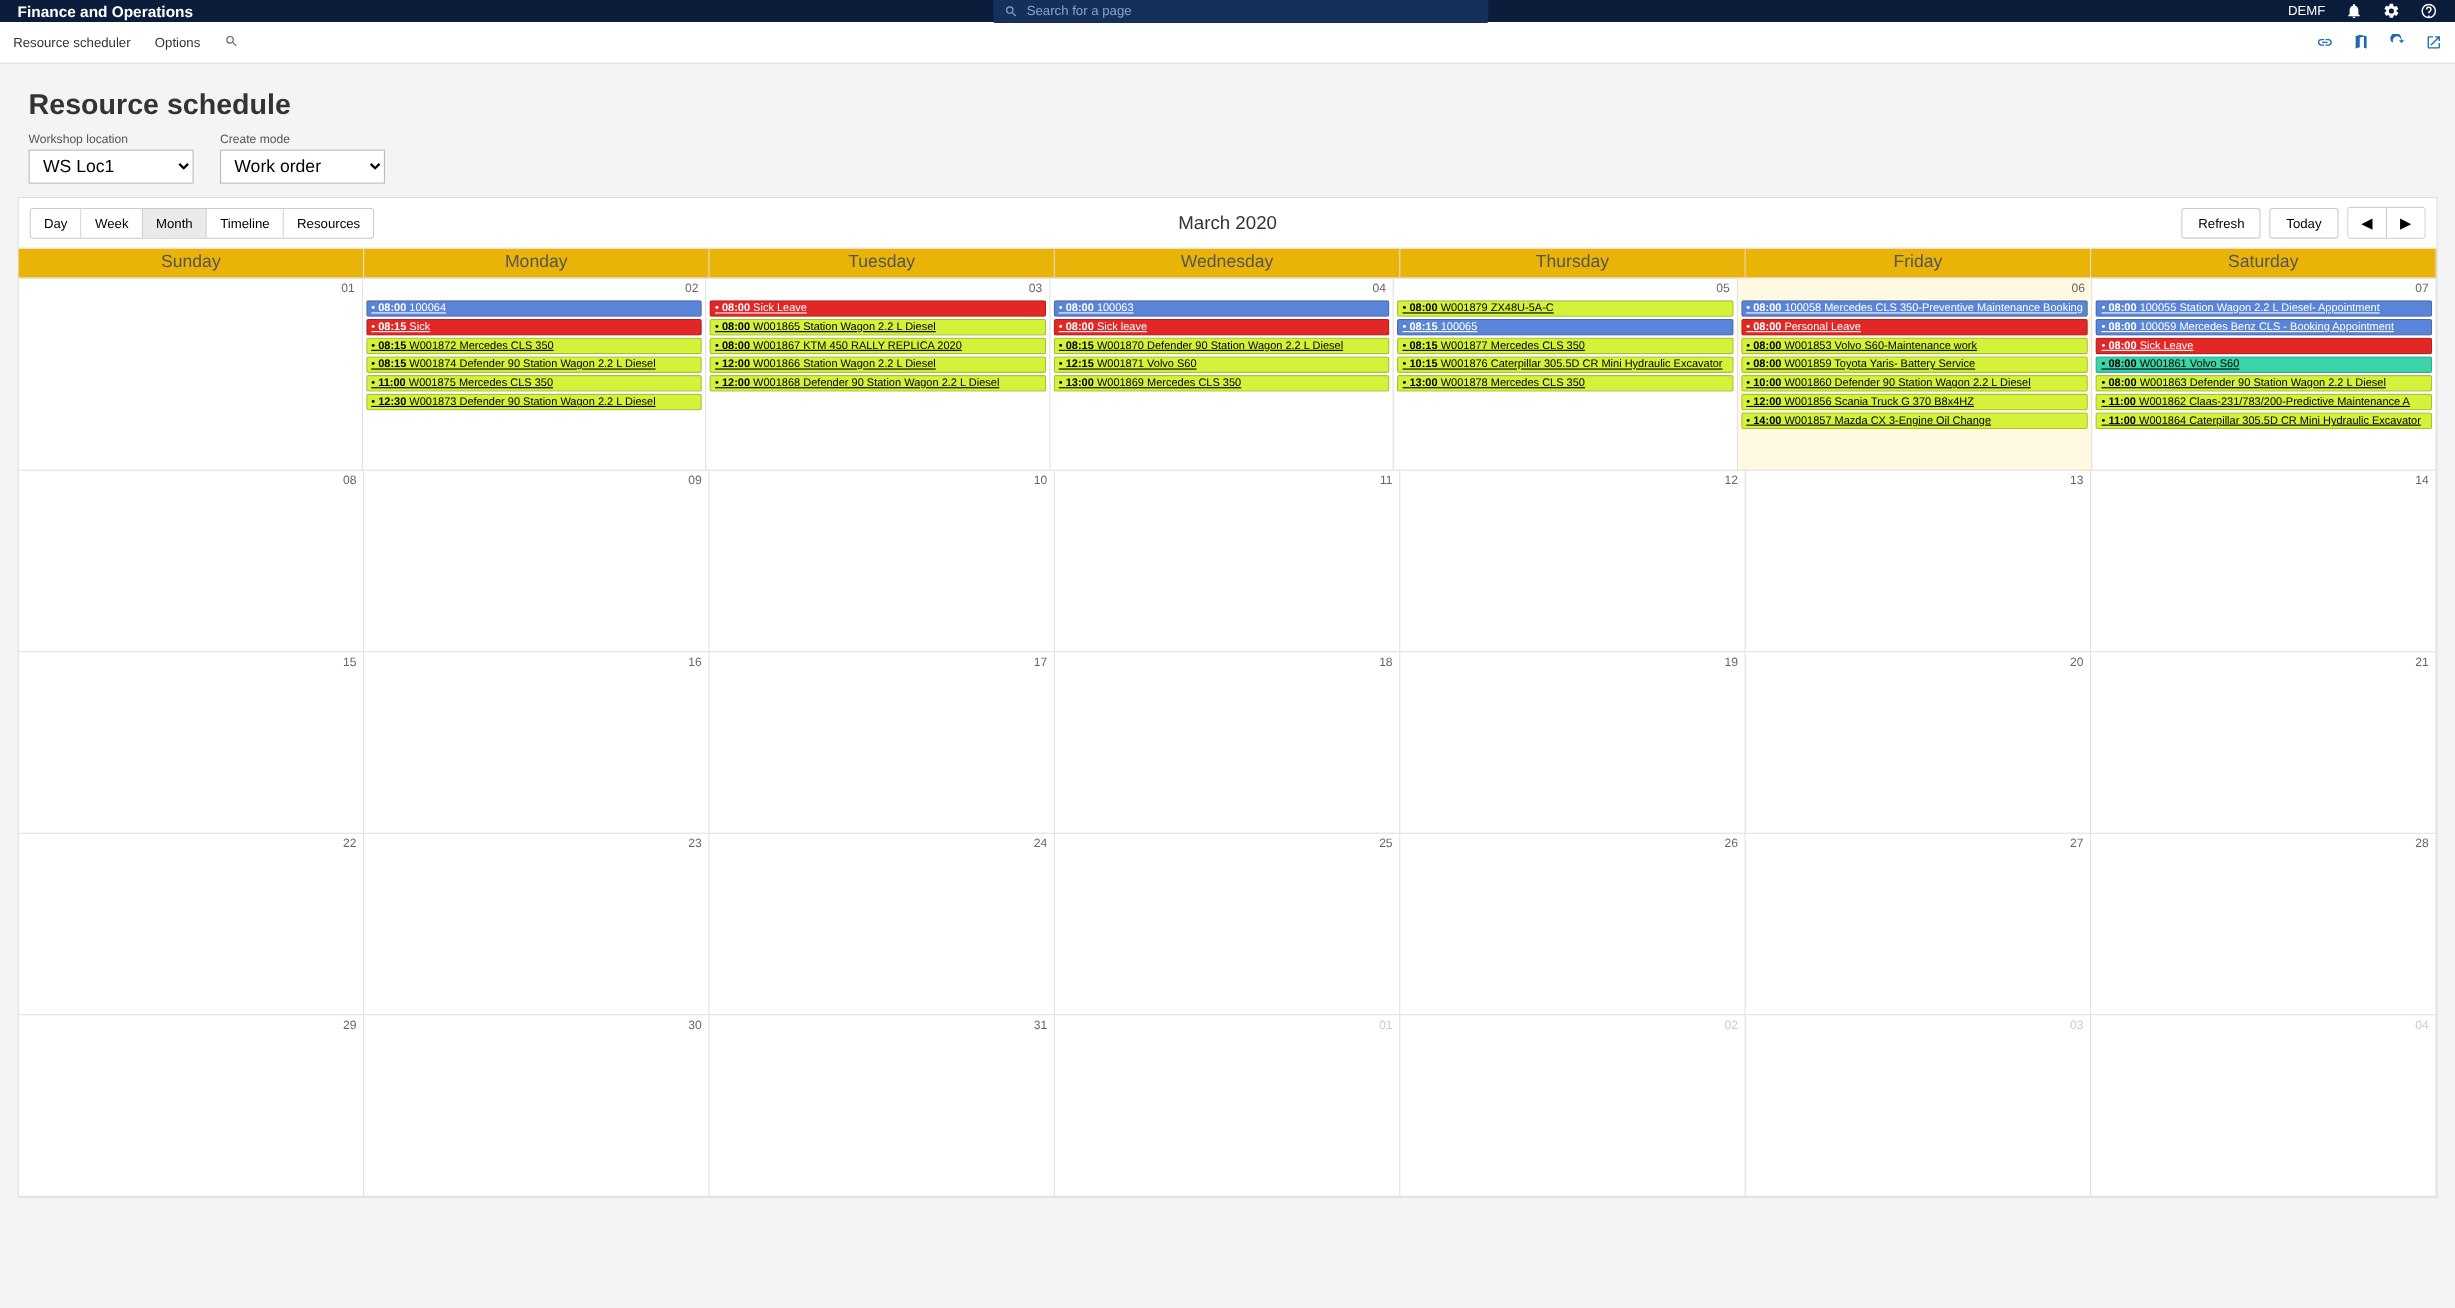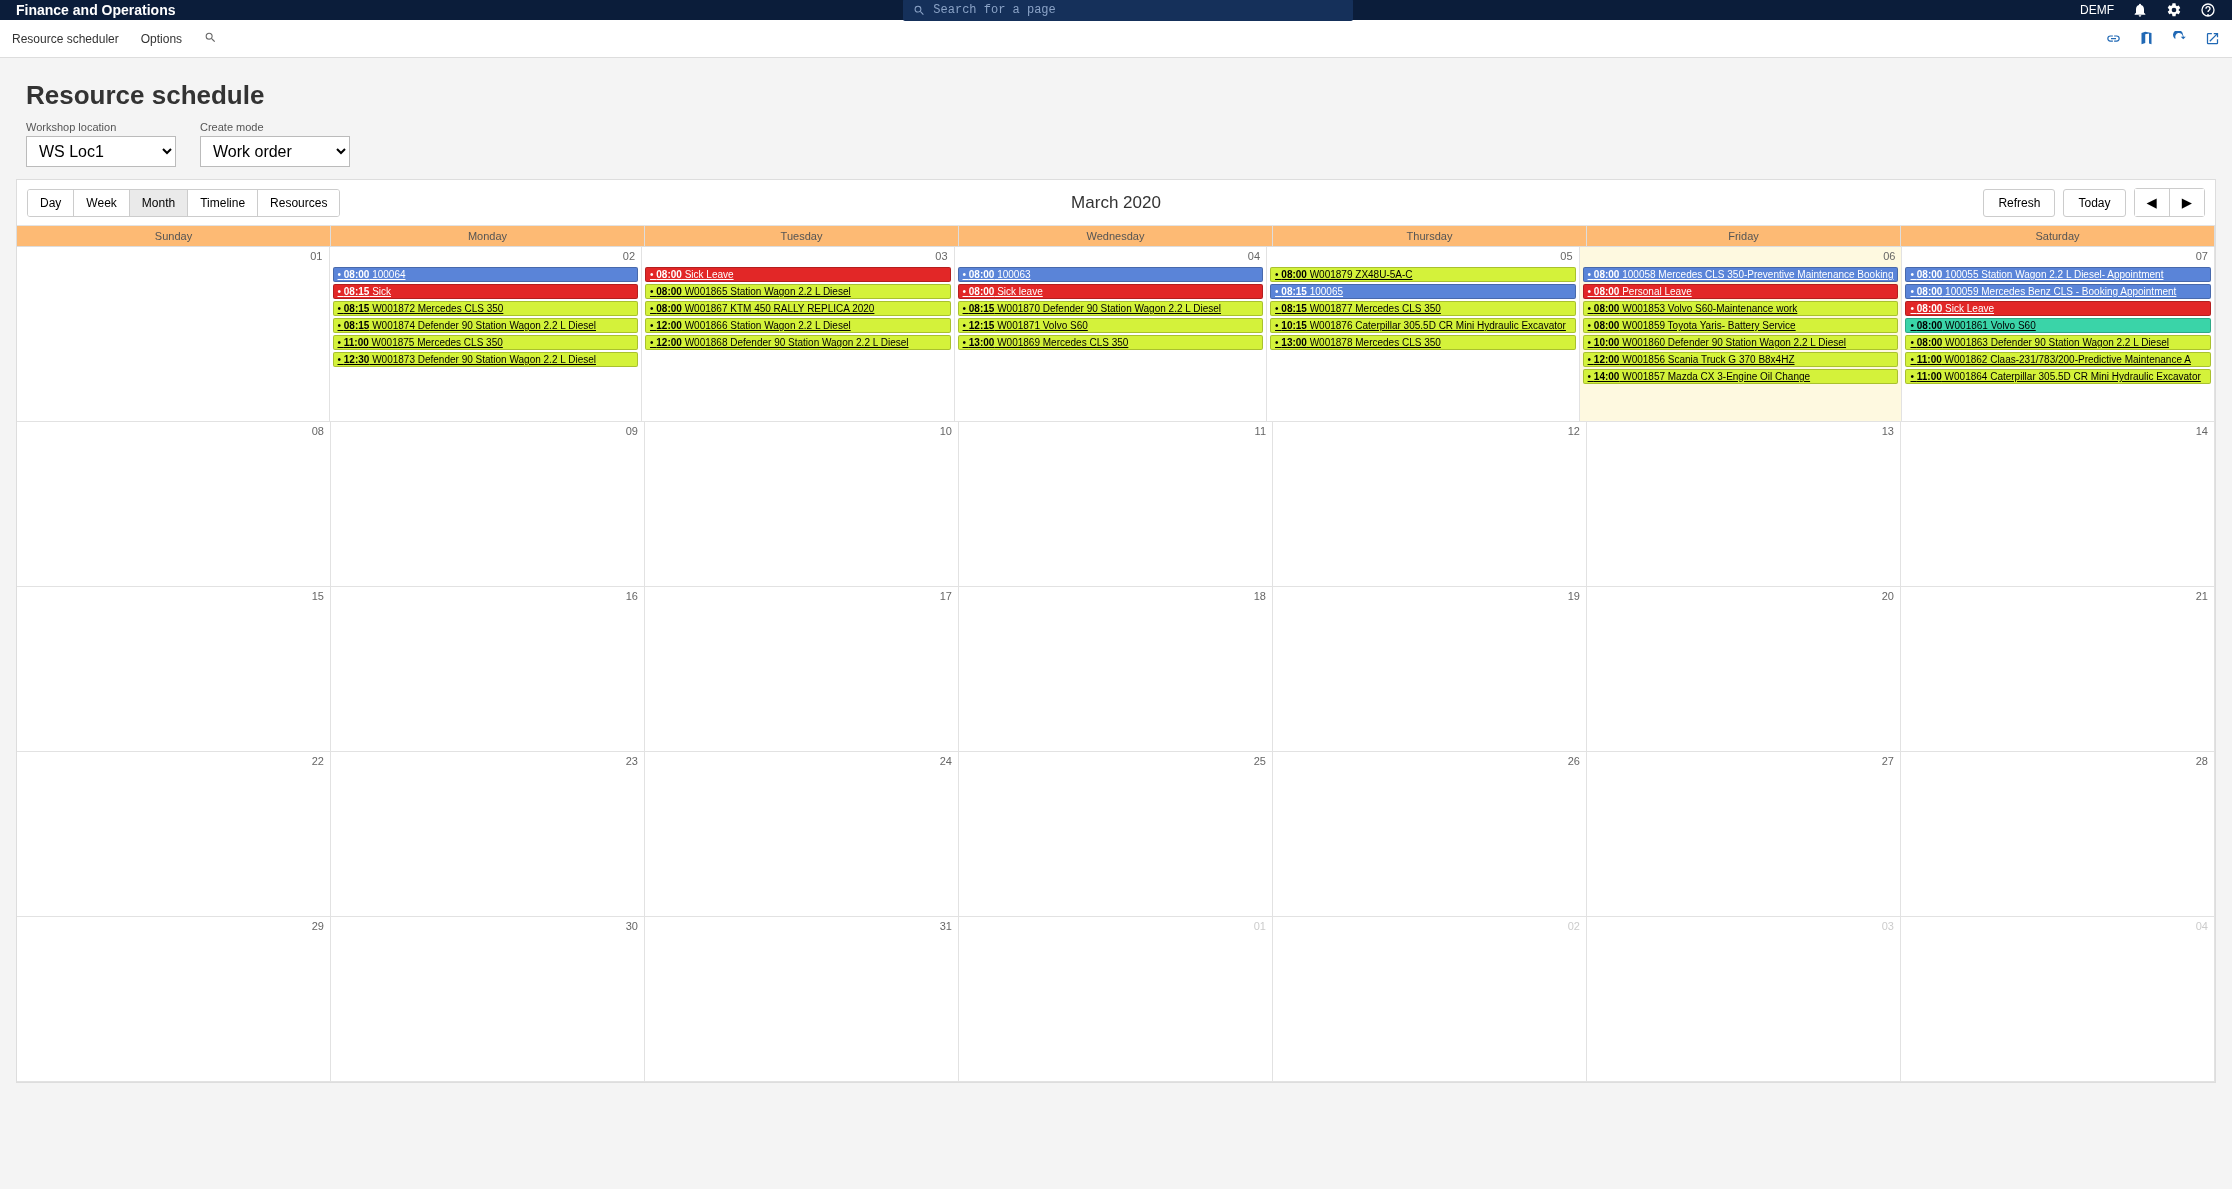--- a/index.html
+++ b/index.html
@@ -37,21 +37,20 @@
 }
 .topbar .search-wrap svg { width: 13px; height: 13px; fill: #8ba3c7; }
 .topbar .search-wrap input {
   background: transparent;
   border: none;
   color: #14b8a6;
   padding-left: 8px;
   font-size: 12px;
   width: 100%;
   outline: none;
-  font-family: Liberation Mono, monospace;
 }
 .topbar .search-wrap input::placeholder { color: #8ba3c7; }
 .topbar .right-icons { display: flex; align-items: center; gap: 18px; }
 .topbar .right-icons .txt { font-size: 12px; }
 .topbar .right-icons svg { width: 16px; height: 16px; fill: #fff; cursor: pointer; }
 
 
 .actionbar {
   background: #fff;
   height: 38px;
@@ -116,24 +115,24 @@
   color: #333;
 }
 .cal-toolbar .right-tools { margin-left: auto; display: flex; align-items: center; }
 .nav-btns { border: 1px solid #ccc; border-radius: 3px; display: inline-flex; margin-left: 8px; }
 .nav-btns button { background: #fff; border: none; border-right: 1px solid #ccc; padding: 6px 12px; cursor: pointer; }
 .nav-btns button:last-child { border-right: none; }
 
 
 .cal-grid { display: grid; grid-template-columns: repeat(7, 1fr); }
 .dow-header {
-  background: #fdba74;
+  background: #eab308;
   border-bottom: 1px solid #ddd;
   border-right: 1px solid #ddd;
-  font-size: 11px;
+  font-size: 16px;
   text-align: center;
   padding: 4px 0;
   color: #555;
 }
 .day-cell {
   border-right: 1px solid #e2e2e2;
   border-bottom: 1px solid #e2e2e2;
   min-height: 165px;
   position: relative;
   padding-top: 20px;

